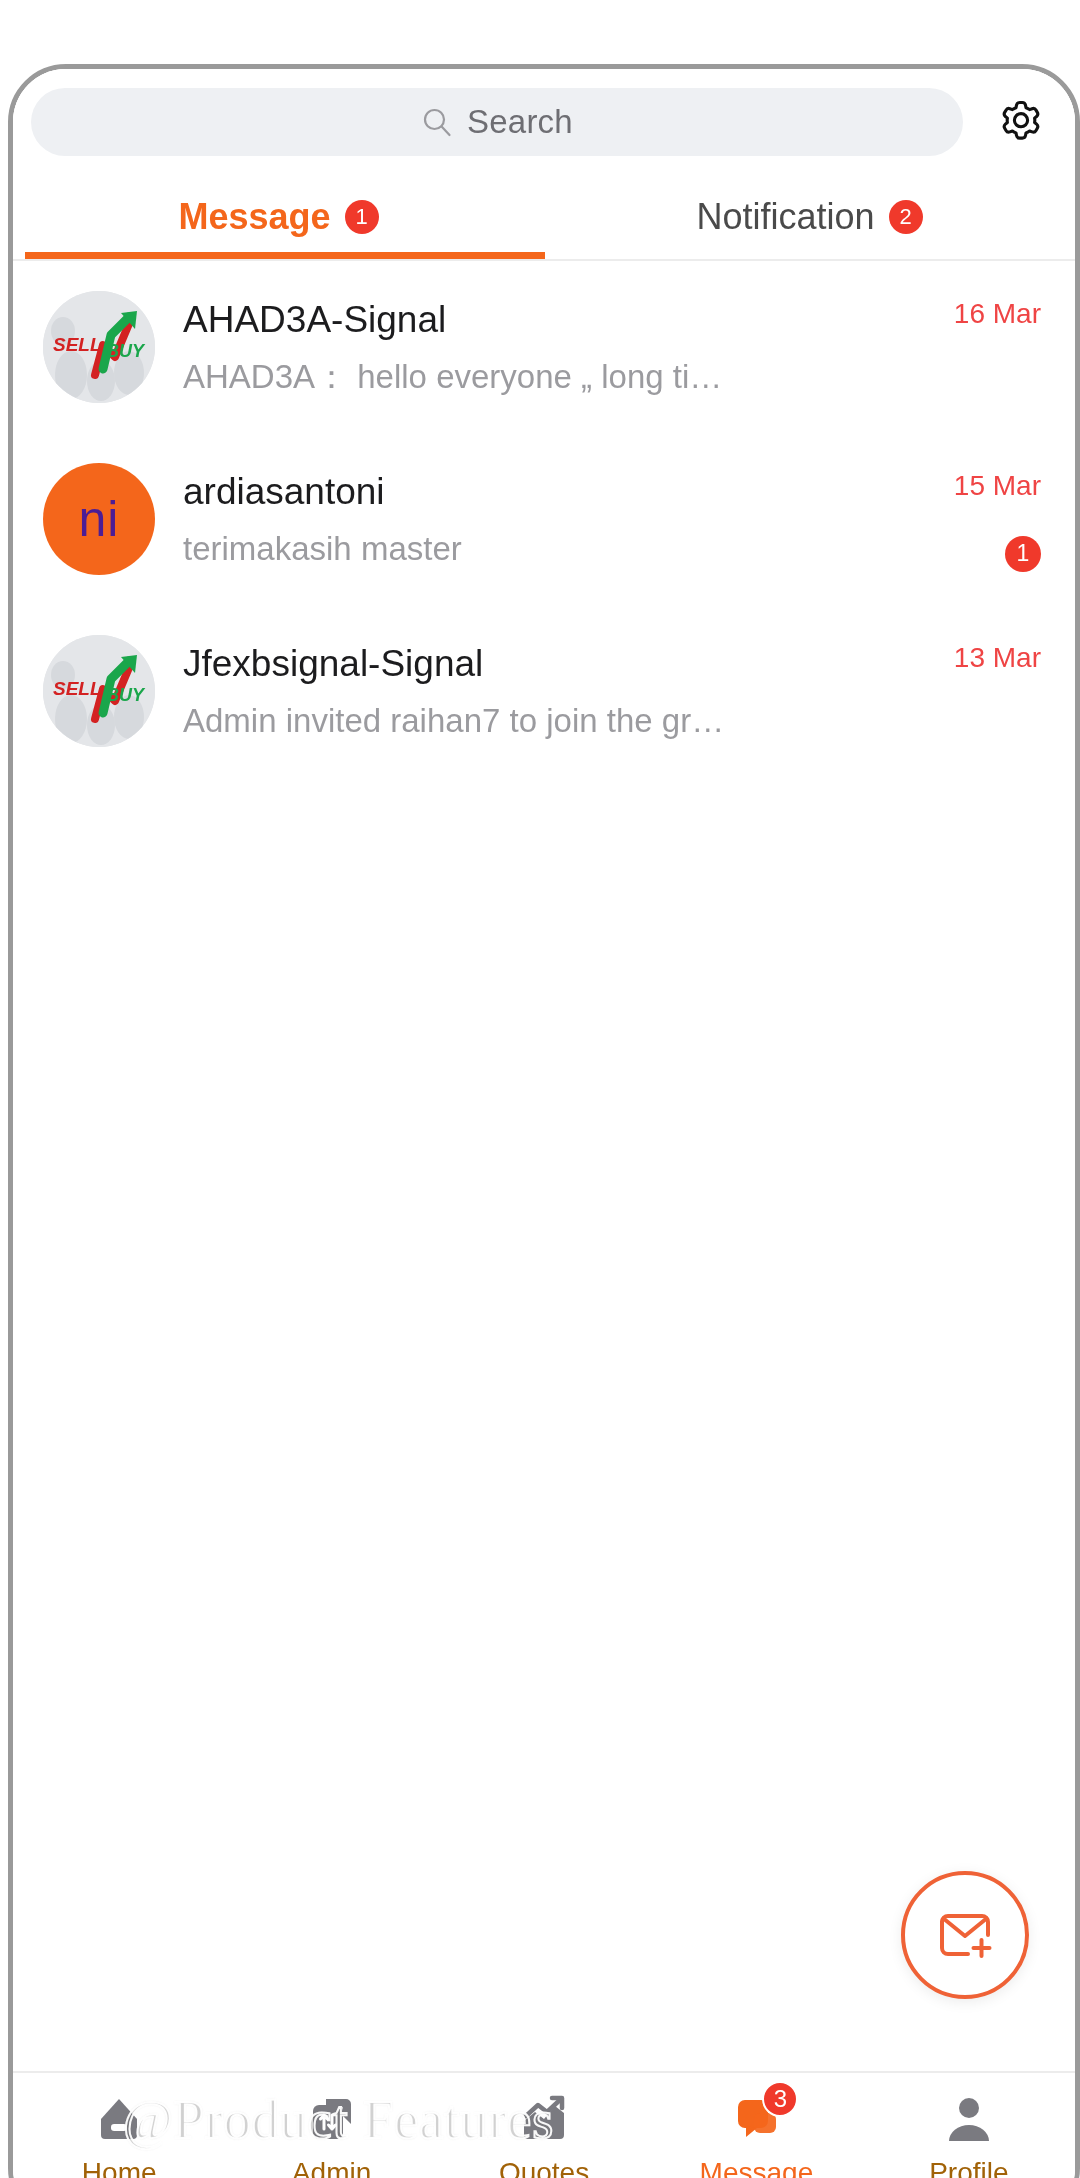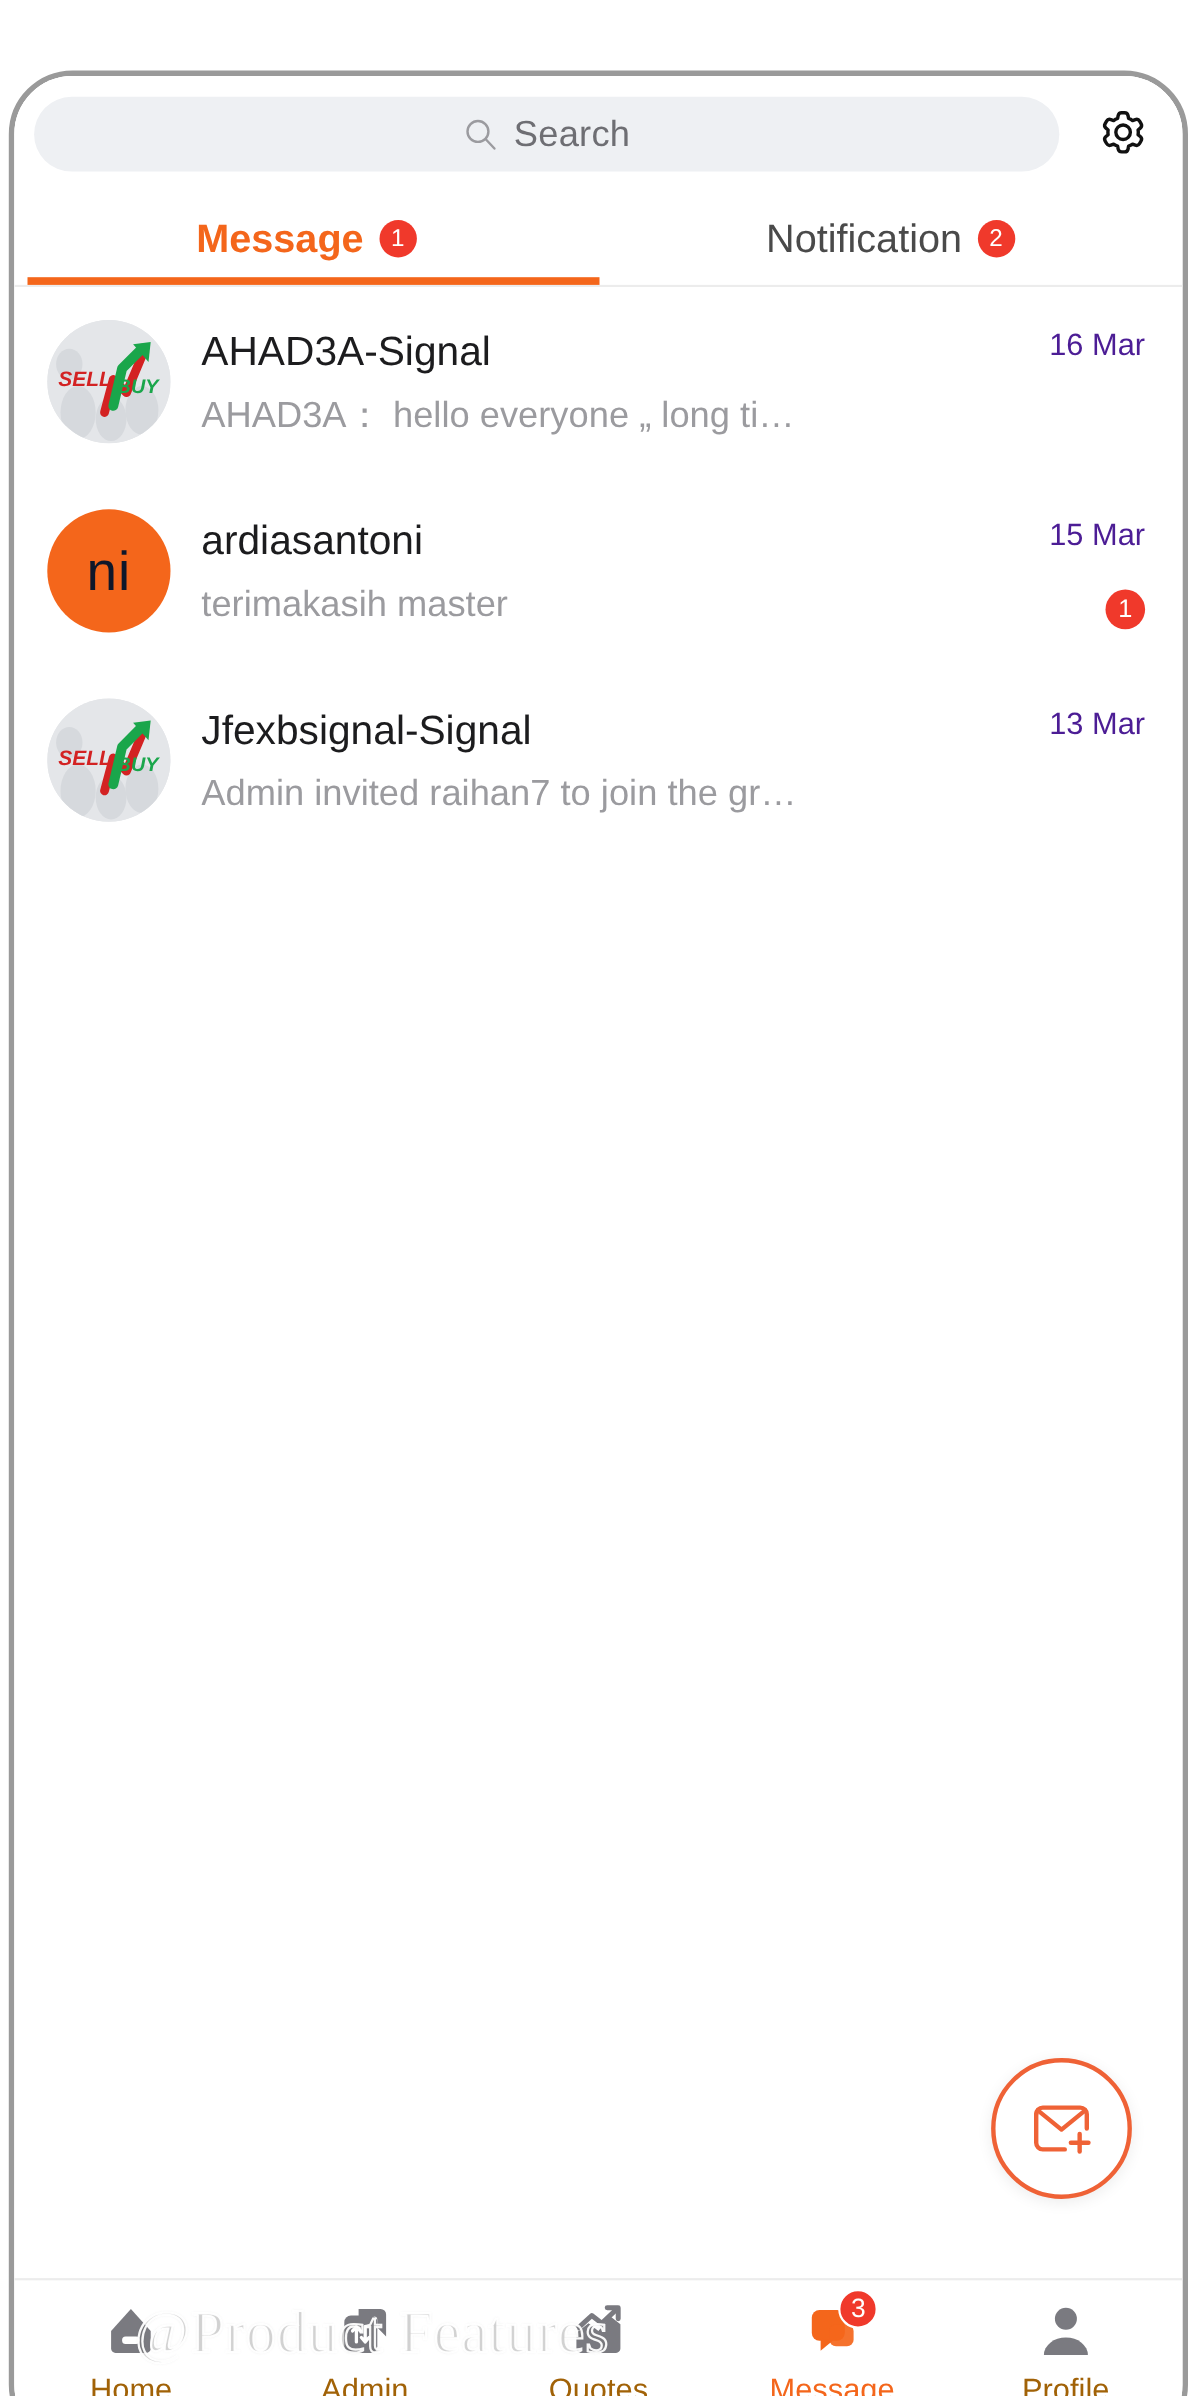--- a/index.html
+++ b/index.html
@@ -147,21 +147,21 @@
     overflow: hidden;
     position: relative;
   }
   .avatar.signal { background: #e2e4e7; font-style: italic; }
   .avatar.signal svg { width:112px; height:112px; display:block; }
   .avatar.initials {
     background: #f4661b;
     display: flex;
     align-items: center;
     justify-content: center;
-    color: #0f172a;
+    color: #4c1d95;
     font-size: 50px;
     letter-spacing: 1px;
   }
 
   .msg-main { flex: 1 1 auto; min-width: 0; padding-right: 16px; }
   .msg-title {
     font-size: 37px;
     color: #1c1c1e;
     line-height: 1.25;
     white-space: nowrap;
@@ -182,21 +182,21 @@
   .msg-meta {
     flex: 0 0 auto;
     align-self: stretch;
     display: flex;
     flex-direction: column;
     align-items: flex-end;
     justify-content: center;
     min-width: 130px;
     padding-top: 4px;
   }
-  .msg-date { font-size: 28px; color: #4c1d95; white-space: nowrap; }
+  .msg-date { font-size: 28px; color: #ef4444; white-space: nowrap; }
   .msg-unread {
     margin-top: 34px;
     min-width: 36px; height: 36px;
     border-radius: 18px;
     background: #f0392b;
     color: #fff;
     font-size: 23px;
     display: flex; align-items: center; justify-content: center;
     padding: 0 9px 1px;
     line-height: 1;

